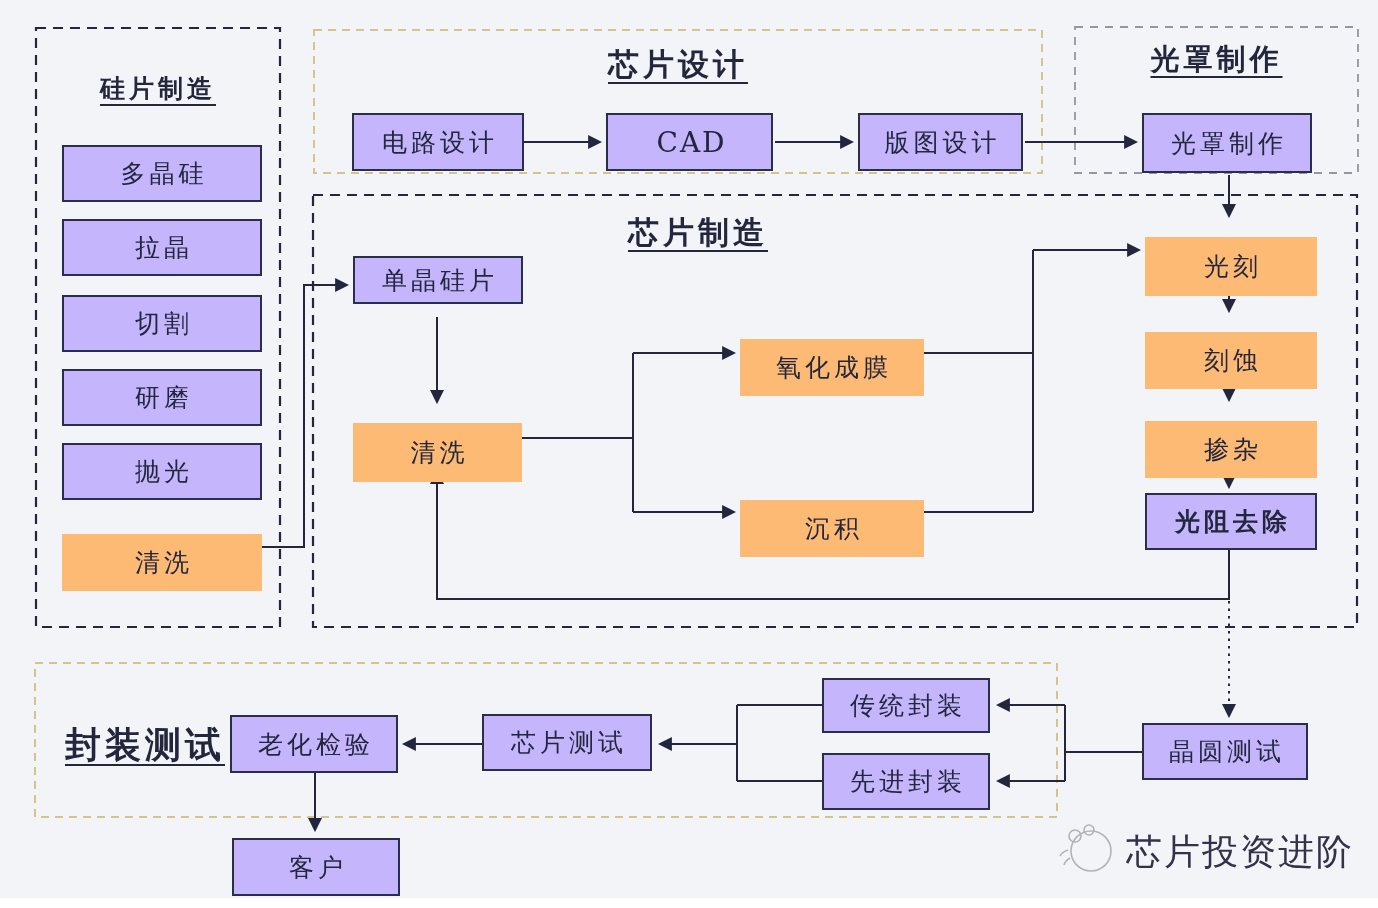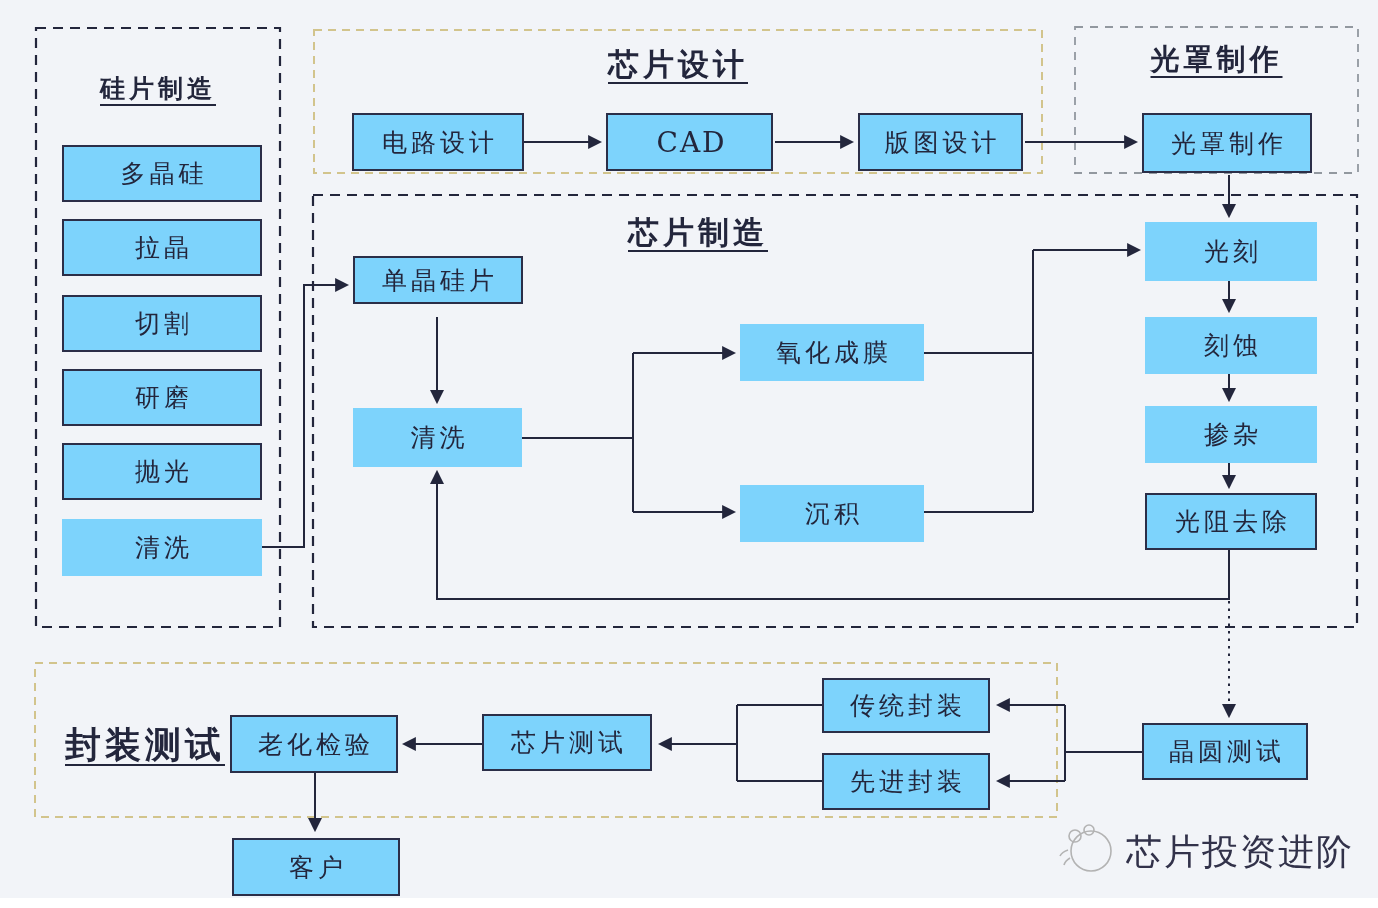--- a/index.html
+++ b/index.html
@@ -24,32 +24,33 @@
     text-align:center;
     text-decoration:underline;
     text-underline-offset:7px;
     text-decoration-thickness:2px;
     letter-spacing:4px;
     white-space:nowrap;
   }
   .node{
     position:absolute;
     display:flex;align-items:center;justify-content:center;
-    background:#7dd3fc;
+    background:#c4b5fd;
     border:2px solid #2b2e48;
     color:#23263c;
     font-size:25px;
     letter-spacing:4px;
     text-indent:4px;
     box-sizing:border-box;
     white-space:nowrap;
   }
   .node.blue{
-    background:#7dd3fc;
+    background:#fdba74;
     border:none;
+    margin-top:15px;
   }
   #connector-layer{position:absolute;left:0;top:0;pointer-events:none;}
   #watermark{
     position:absolute;left:1058px;top:820px;width:300px;height:66px;
   }
   #watermark .wm-text{
     position:absolute;left:68px;top:8px;
     font-size:36px;color:#32324a;letter-spacing:2px;white-space:nowrap;
   }
 </style>
@@ -136,21 +137,21 @@
   <div class="group" style="left:313px;top:195px;width:1044px;height:432px;">
     <div class="group-title" style="left:285px;top:17px;width:200px;font-size:31px;">芯片制造</div>
   </div>
   <div class="node" style="left:353px;top:256px;width:170px;height:48px;">单晶硅片</div>
   <div class="node blue" style="left:353px;top:408px;width:169px;height:59px;">清洗</div>
   <div class="node blue" style="left:740px;top:324px;width:184px;height:57px;">氧化成膜</div>
   <div class="node blue" style="left:740px;top:485px;width:184px;height:57px;">沉积</div>
   <div class="node blue" style="left:1145px;top:222px;width:172px;height:59px;">光刻</div>
   <div class="node blue" style="left:1145px;top:317px;width:172px;height:57px;">刻蚀</div>
   <div class="node blue" style="left:1145px;top:406px;width:172px;height:57px;">掺杂</div>
-  <div class="node" style="left:1145px;top:493px;width:172px;height:57px;">光阻去除</div>
+  <div class="node" style="left:1145px;top:493px;width:172px;height:57px;font-weight:bold;">光阻去除</div>
 
   <div class="group" style="left:35px;top:663px;width:1022px;height:154px;">
     <div class="group-title" style="left:20px;top:58px;width:180px;font-size:36px;">封装测试</div>
   </div>
   <div class="node" style="left:230px;top:715px;width:168px;height:58px;">老化检验</div>
   <div class="node" style="left:822px;top:678px;width:168px;height:55px;">传统封装</div>
   <div class="node" style="left:482px;top:714px;width:170px;height:57px;">芯片测试</div>
   <div class="node" style="left:822px;top:753px;width:168px;height:57px;">先进封装</div>
 
   <div class="node" style="left:232px;top:838px;width:168px;height:58px;">客户</div>

